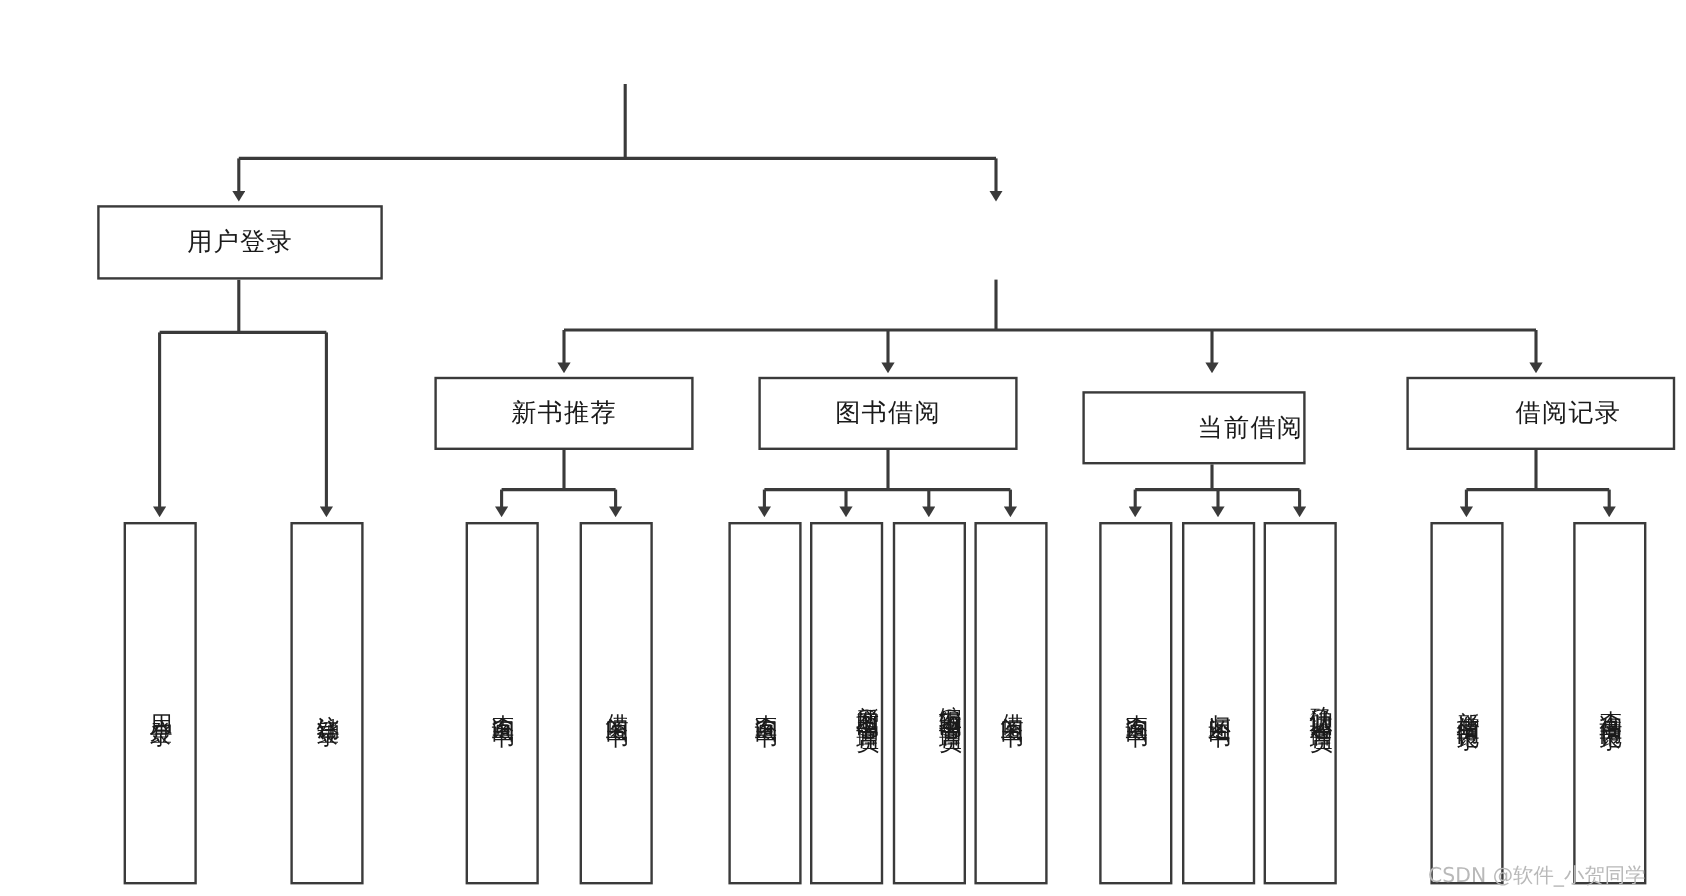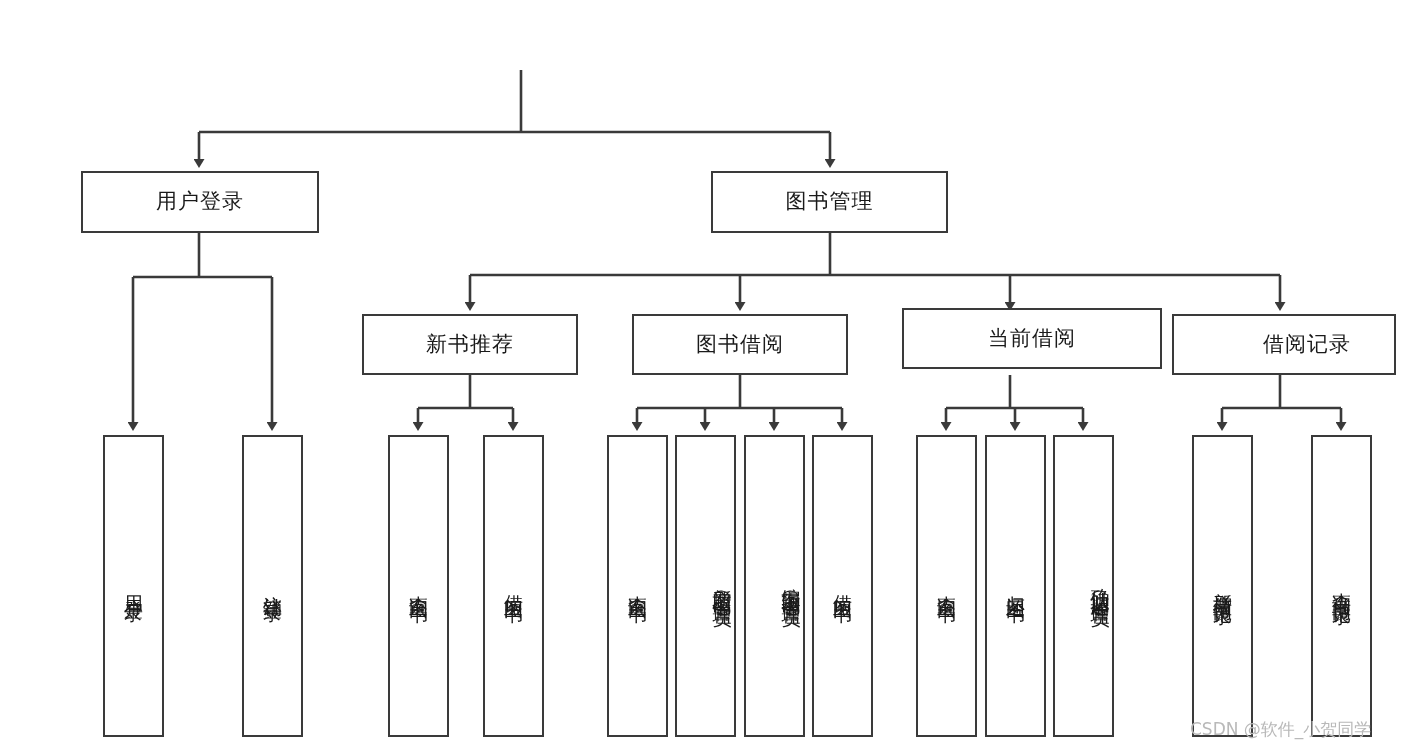--- a/index.html
+++ b/index.html
@@ -114,31 +114,28 @@
       <path d="M1222,408 L1341,408"></path>
       <path d="M1222,408 L1222,423" marker-end="url(#arrow)"></path>
       <path d="M1341,408 L1341,423" marker-end="url(#arrow)"></path>
     </g>
   </svg>
 
 
   <div class="node h" style="left:81px; top:171px; width:238px; height:62px;">
     <span>用户登录</span>
   </div>
-  <div class="node h" style="left:711px; top:171px; width:237px; height:62px;">
-    <span>图书管理</span>
-  </div>
 
   <div class="node h" style="left:632px; top:314px; width:216px; height:61px;">
     <span>图书借阅</span>
   </div>
   <div class="node h" style="left:362px; top:314px; width:216px; height:61px;">
     <span>新书推荐</span>
   </div>
-  <div class="node h" style="left:902px; top:308px; width:260px; height:61px;">
+  <div class="node h" style="left:902px; top:326px; width:186px; height:61px;justify-content:flex-end;">
     <span>当前借阅</span>
   </div>
   <div class="node h" style="left:1172px; top:314px; width:224px; height:61px;padding-left:46px;">
     <span>借阅记录</span>
   </div>
 
   <div class="node v" style="left:103px; top:435px; width:61px; height:302px;">
     <span>用户登录</span>
   </div>
   <div class="node v" style="left:242px; top:435px; width:61px; height:302px;">

